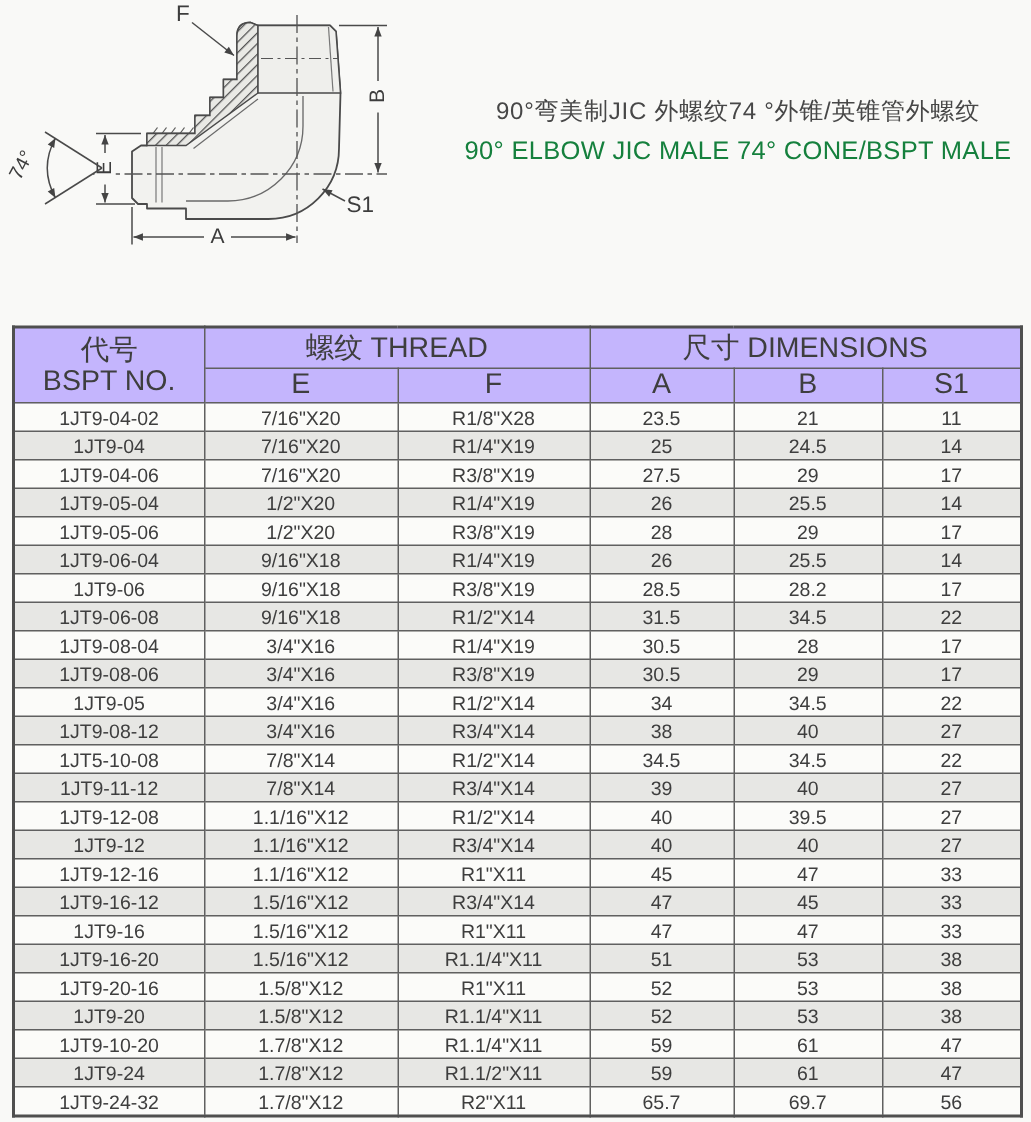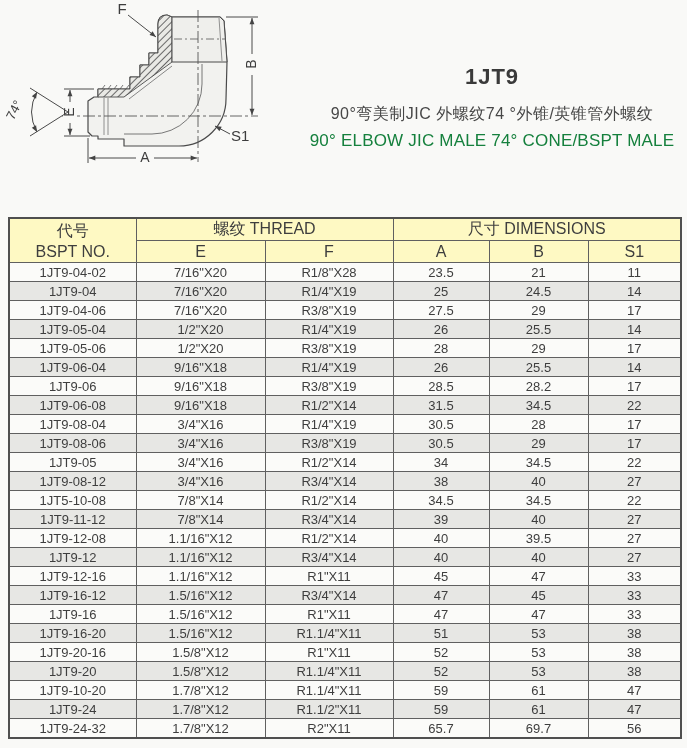--- a/index.html
+++ b/index.html
@@ -19,21 +19,21 @@
     border-collapse:collapse;table-layout:fixed;
     border:2px solid #4f4f4f;
   }
   .spec-table td{
     border:1px solid #606060;
     text-align:center;vertical-align:middle;
     font-size:13px;color:#3e3e3e;
     height:18px;padding:0 2px;white-space:nowrap;
     background:#fbfbf9;
   }
-  .spec-table tr.h1 td,.spec-table tr.h2 td{height:21px;font-size:16px;background:#fef9c3;}
+  .spec-table tr.h1 td,.spec-table tr.h2 td{height:21px;font-size:19px;background:#c4b5fd;}
   .spec-table td.partno-head div{line-height:21px;}
   .spec-table tr.alt td{background:#e7e7e4;}
   svg text{fill:#3d3d3d;}
 </style>
 </head>
 <body>
 
 <div class="drawing">
 <svg width="282" height="192" viewBox="0 0 282 192">
   <defs>
@@ -106,21 +106,20 @@
 
   <text x="120" y="14" text-anchor="middle" font-size="15">F</text>
   <line x1="126" y1="15" x2="154" y2="37" stroke="#4a4a4a" stroke-width="1" marker-end="url(#ah)"></line>
 
   <text x="229" y="141" font-size="15">S1</text>
   <line x1="228" y1="134" x2="213" y2="126" stroke="#4a4a4a" stroke-width="1" marker-end="url(#ah)"></line>
 </svg>
 </div>
 
 <div class="title-block">
-  <div class="model">1JT9</div>
   <div class="sub-zh">90°弯美制JIC 外螺纹74 °外锥/英锥管外螺纹</div>
   <div class="sub-en">90° ELBOW JIC MALE 74° CONE/BSPT MALE</div>
 </div>
 
 <table class="spec-table">
   <colgroup>
     <col style="width:127px">
       <col style="width:129px">
       <col style="width:128px">
     <col style="width:96px">

